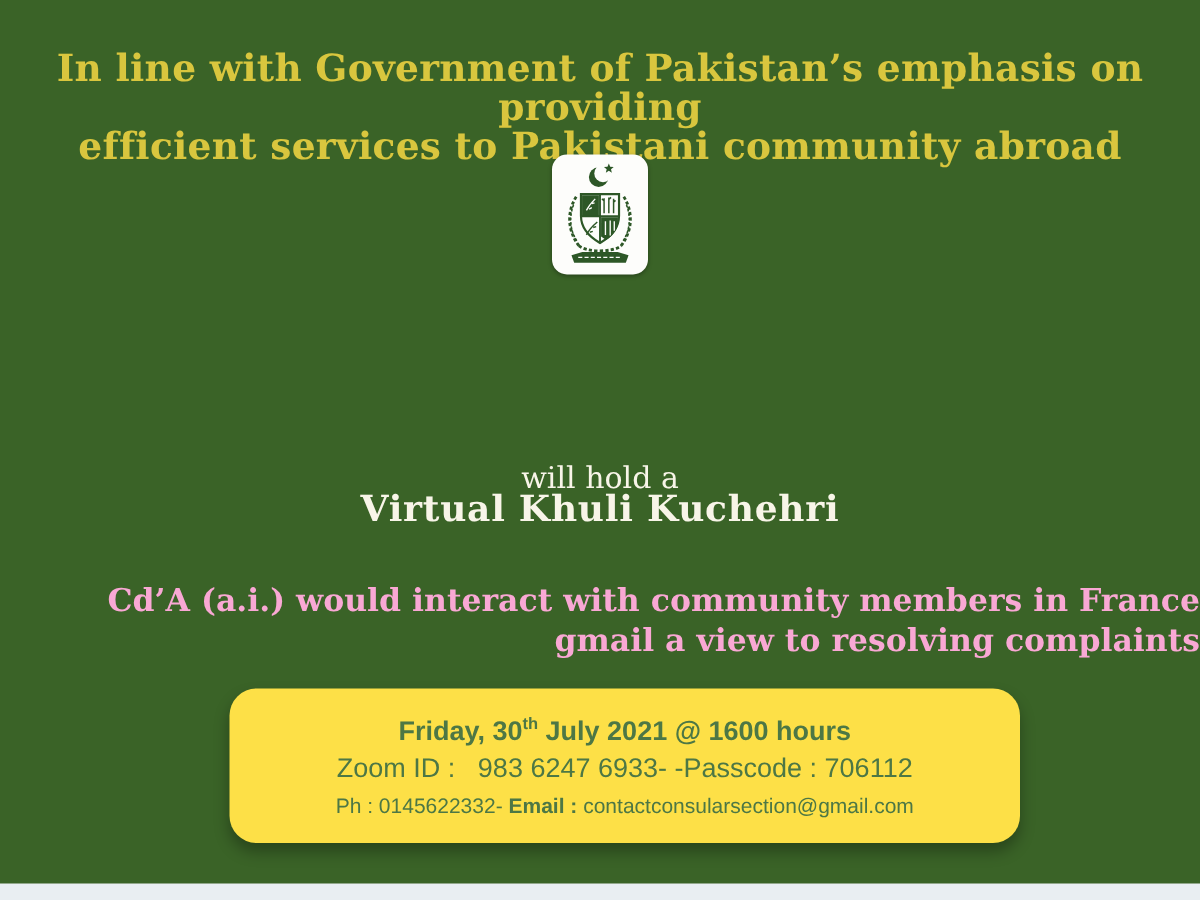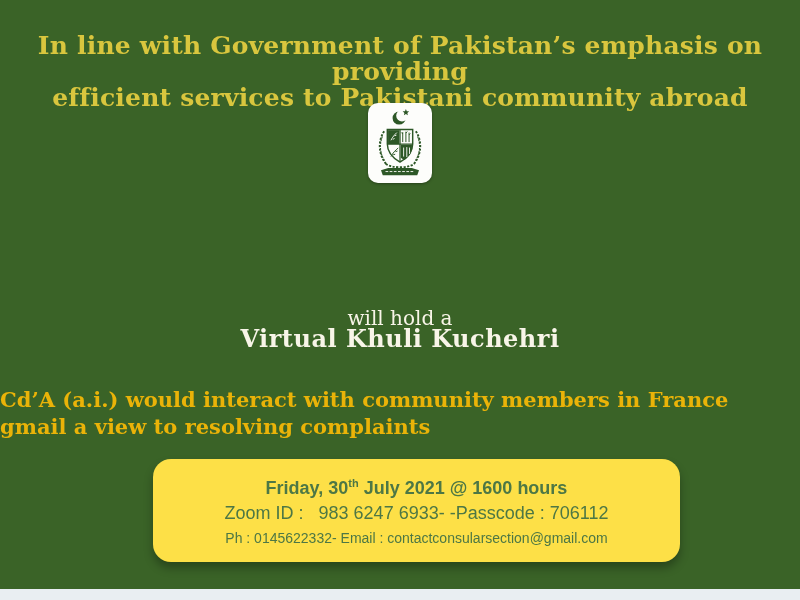--- a/index.html
+++ b/index.html
@@ -68,22 +68,22 @@
     top: 324px; left: 0; right: 0;
     text-align: center;
     color: #f8f5e8;
     font-size: 24px;
     font-weight: bold;
     letter-spacing: 0.5px;
   }
   .description {
     position: absolute;
     top: 386px; left: 0; right: 0;
-    text-align: left;
-    color: #eab308;
+    text-align: right;
+    color: #f9a8d4;
     font-size: 21px;
     font-weight: 600;
     line-height: 27px;
   }
   
   .info-card {
     position: absolute;
     left: 153px; top: 459px;
     width: 527px; height: 103px;
     background: #fde047;
@@ -99,21 +99,21 @@
     font-size: 18px; font-weight: bold; line-height: 24px;
   }
   .info-card .schedule-line sup { font-size: 11px; }
   .info-card .zoom-line {
     font-size: 18px; font-weight: normal; line-height: 26px;
     white-space: pre-wrap;
   }
   .info-card .contact-line {
     font-size: 14px; line-height: 24px;
   }
-  .info-card .contact-line .email-label { font-weight: normal; }
+  .info-card .contact-line .email-label { font-weight: bold; }
   
   .bottom-strip {
     position: absolute;
     left: 0; right: 0; bottom: 0;
     height: 11px;
     background: #e9eef2;
   }
 </style>
 </head>
 <body>

